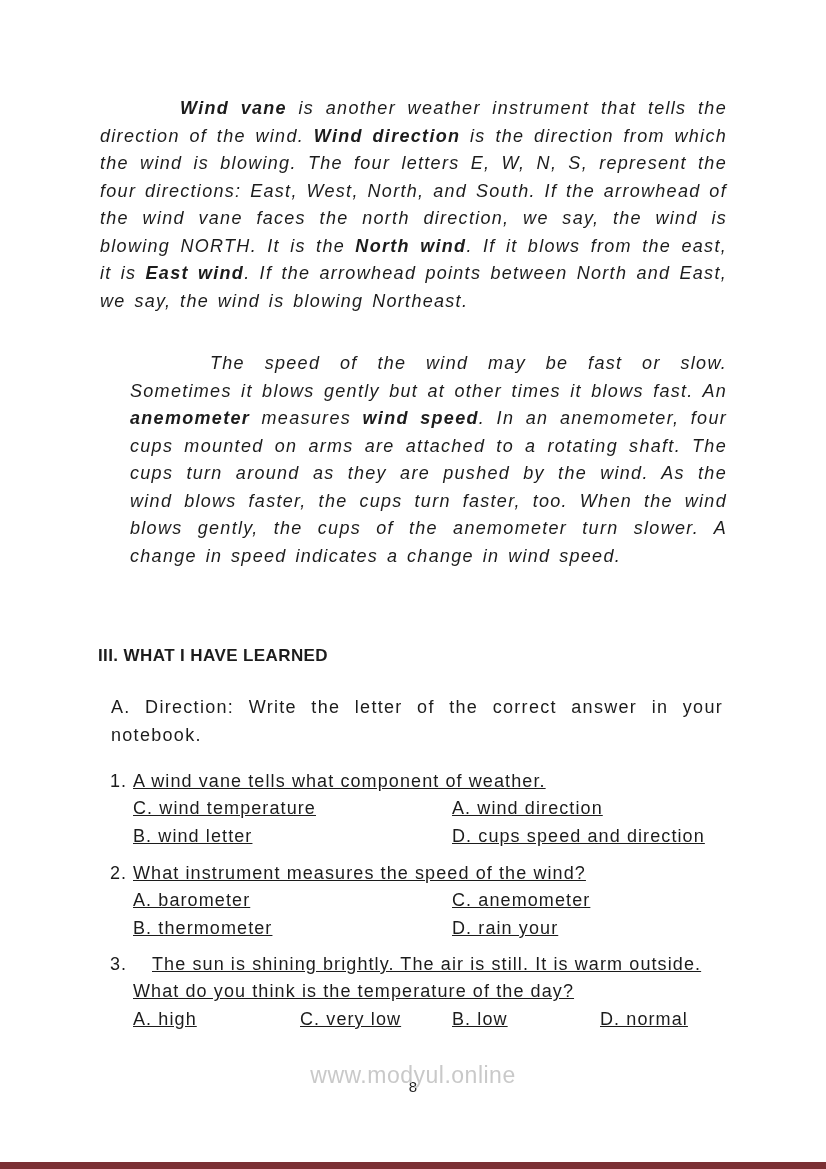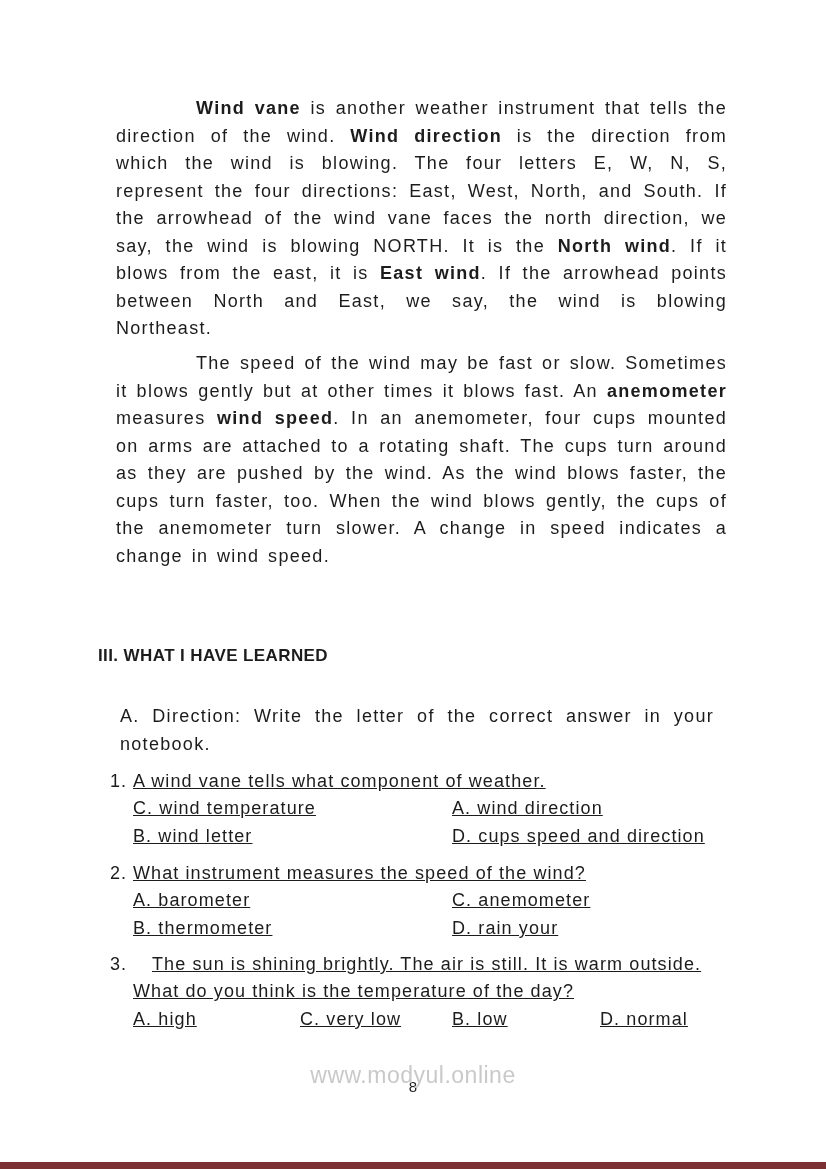--- a/index.html
+++ b/index.html
@@ -15,46 +15,47 @@
     font-family: "Liberation Sans", sans-serif;
     color: #1c1c1c;
   }
   .page {
     position: absolute;
     inset: 0;
     background: #ffffff;
   }
   .para {
     position: absolute;
-    left: 116px;
+    left: 100px;
     right: 99px;
     margin: 0;
     font-size: 18px;
     line-height: 27.5px;
     letter-spacing: 1.3px;
     word-spacing: 2.5px;
     text-align: justify;
     text-indent: 80px;
+    font-style: italic;
   }
   .para b { font-weight: bold; }
   .section-heading {
     position: absolute;
     left: 98px;
     right: 99px;
     margin: 0;
     font-size: 17px;
     line-height: 26px;
     font-weight: bold;
     letter-spacing: 0.4px;
   }
   .direction {
     position: absolute;
     left: 107px;
     right: 99px;
-    margin: 13px;
+    margin: 4px;
     font-size: 18px;
     line-height: 27.5px;
     letter-spacing: 1.3px;
     word-spacing: 2.5px;
     text-align: justify;
   }
   .question {
     position: absolute;
     left: 110px;
     right: 99px;
@@ -97,21 +98,21 @@
   }
   .footer-bar {
     position: absolute;
     bottom: 0;
     left: 0;
     width: 100%;
     height: 7px;
   }
   
   #para-1 { top: 95px; }
-  #para-2 { top: 350px; }
+  #para-2 { top: 350px; margin-left: 30px; }
   #heading { top: 643px; }
   #direction { top: 690px; }
   #q1 { top: 768px; }
   #q2 { top: 860px; }
   #q3 { top: 951px; }
 </style>
 </head>
 <body>
 
 <div class="page">

